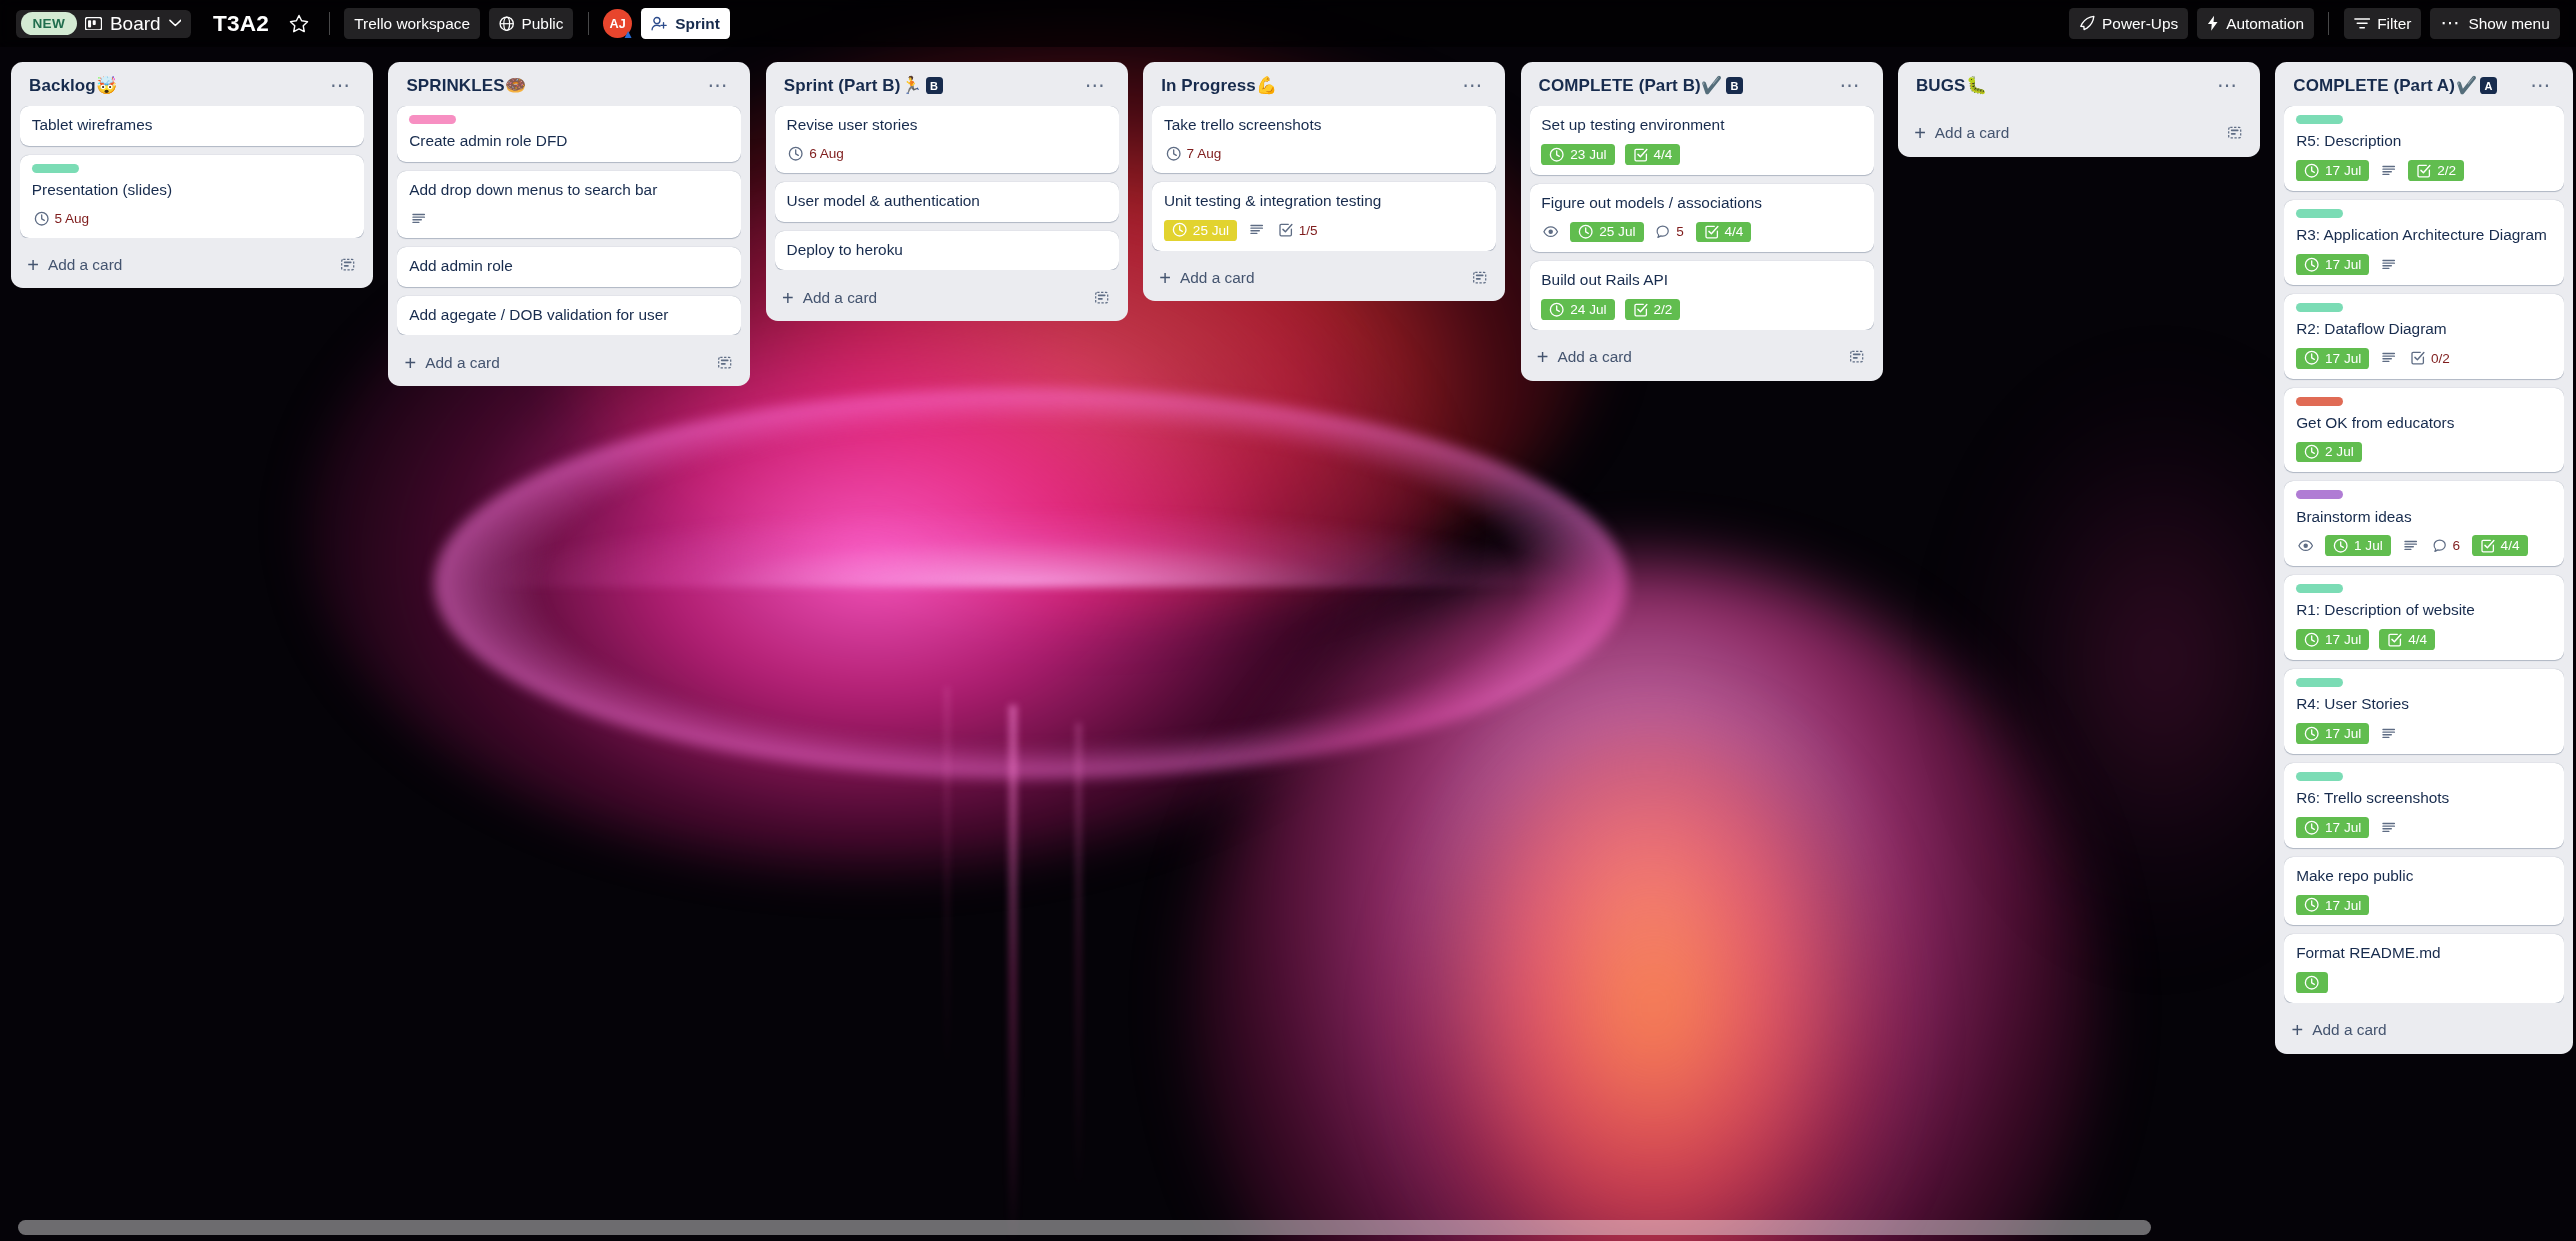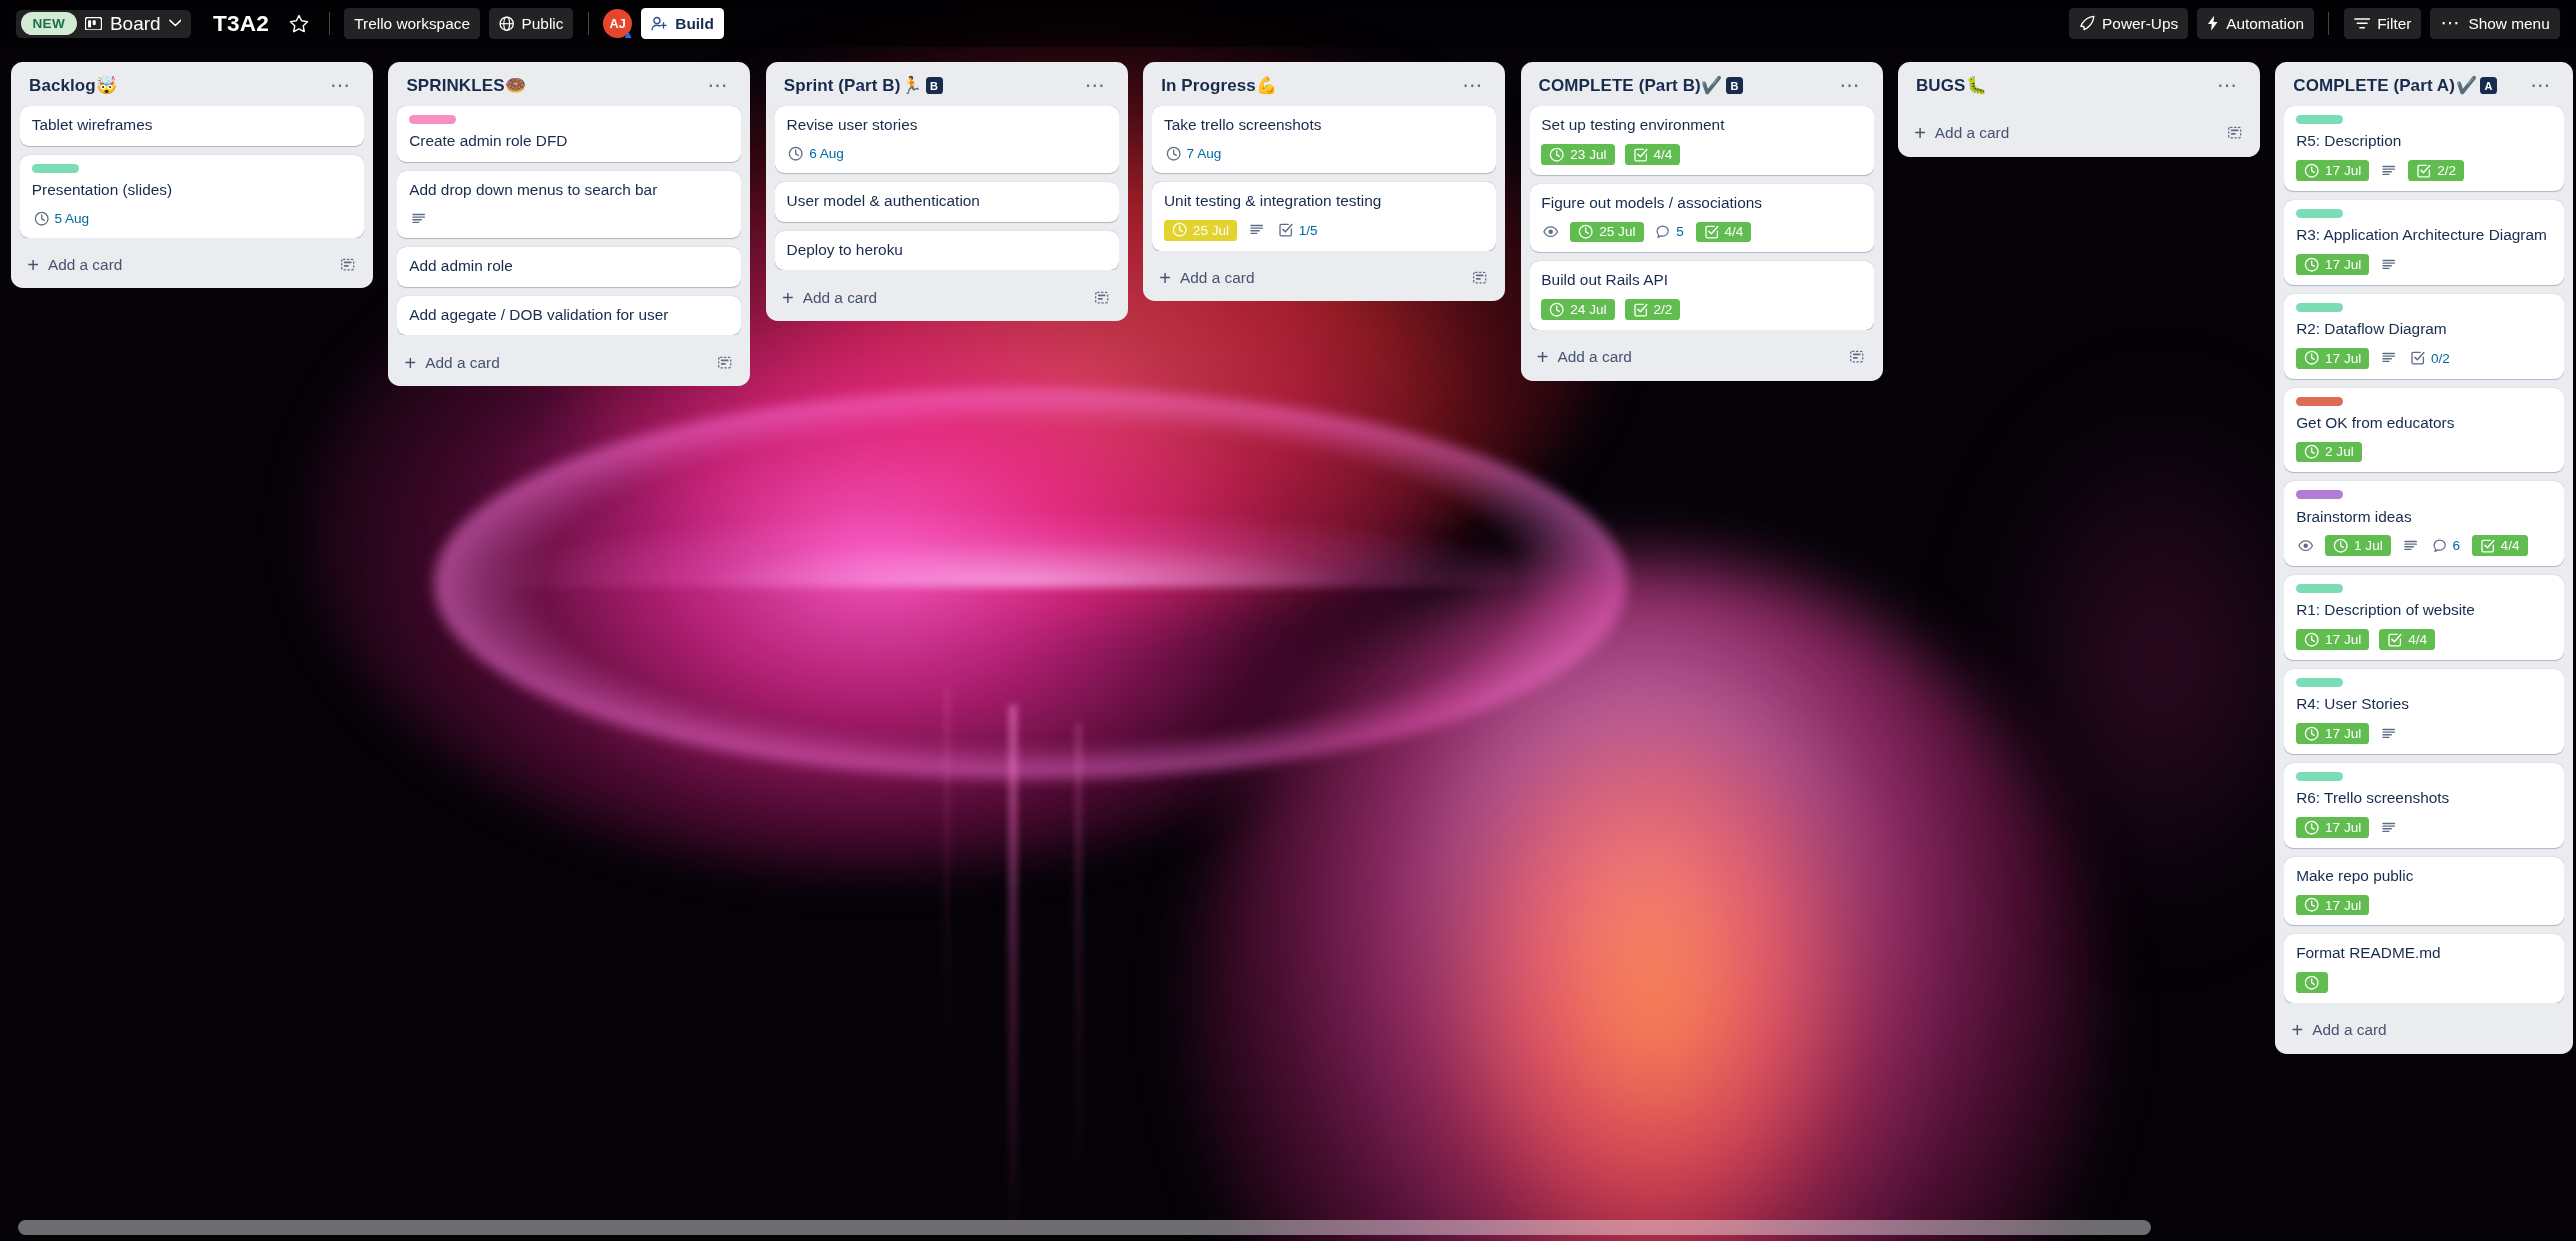--- a/index.html
+++ b/index.html
@@ -182,21 +182,21 @@
   }
   .card-title {
     font-size: 15.4px; color: #172b4d; line-height: 1.35;
   }
   .card-badges {
     display: flex; align-items: center; gap: 10px;
     margin-top: 8.1px; flex-wrap: nowrap;
   }
   .badge {
     display: inline-flex; align-items: center; gap: 5.4px;
-    font-size: 13.6px; color: #0369a1;
+    font-size: 13.6px; color: #7f1d1d;
     padding: 1.8px 1.8px; border-radius: 3.6px;
     white-space: nowrap;
   }
   .badge.due-green { background: #61bd4f; color: #fff; padding: 2.7px 8.1px; }
   .badge.due-yellow { background: #e2d32f; color: #fff; padding: 2.7px 8.1px; }
   .badge.check-green { background: #61bd4f; color: #fff; padding: 2.7px 8.1px; }
   .badge svg { display: block; }
 
   .add-card-row {
     display: flex; align-items: center;
@@ -290,21 +290,21 @@
   </div>
 
   <div class="hdr-btn white-btn">
     <span style="display:flex;align-items:center;">
       <svg width="17" height="15.4" viewBox="0 0 19 17">
           <circle cx="6.6" cy="5" r="3.4" fill="none" stroke="#2b4b8c" stroke-width="1.5"></circle>
           <path d="M1.2 15.4 c0-3.2 2.4-5.2 5.4-5.2 c1.3 0 2.5 .4 3.4 1.05" fill="none" stroke="#2b4b8c" stroke-width="1.5" stroke-linecap="round"></path>
           <path d="M14 7.3 V13.3 M11 10.3 H17" stroke="#2b4b8c" stroke-width="1.5" stroke-linecap="round"></path>
         </svg>
     </span>
-    <span>Build</span>
+    <span>Sprint</span>
   </div>
 
   <div id="header-right">
     <div class="hdr-btn">
       <span style="display:flex;align-items:center;">
         <svg width="16.3" height="16.3" viewBox="0 0 18 18">
             <path d="M16.4 1.6 C11 2.2 6.3 5.3 3.6 9.3 L2 12.5 l3.4 .2 .2 3.4 3.2 -1.6 C12.8 11.8 15.8 7 16.4 1.6Z" fill="none" stroke="#fff" stroke-width="1.5" stroke-linejoin="round"></path>
           </svg>
       </span>
       <span>Power-Ups</span>

